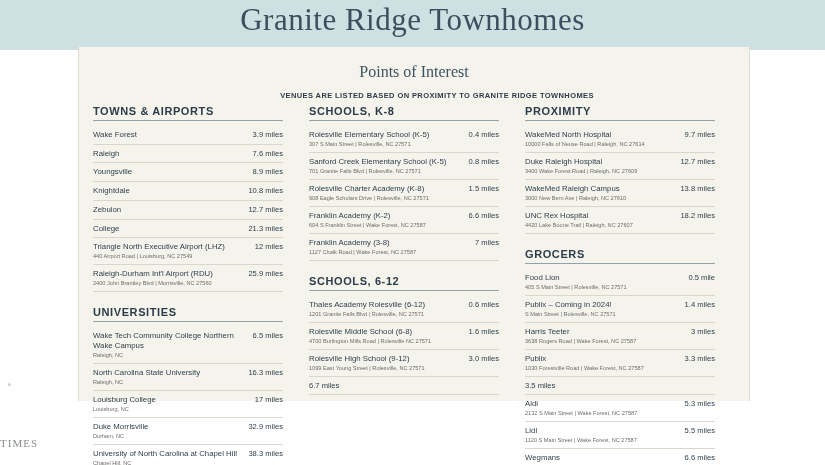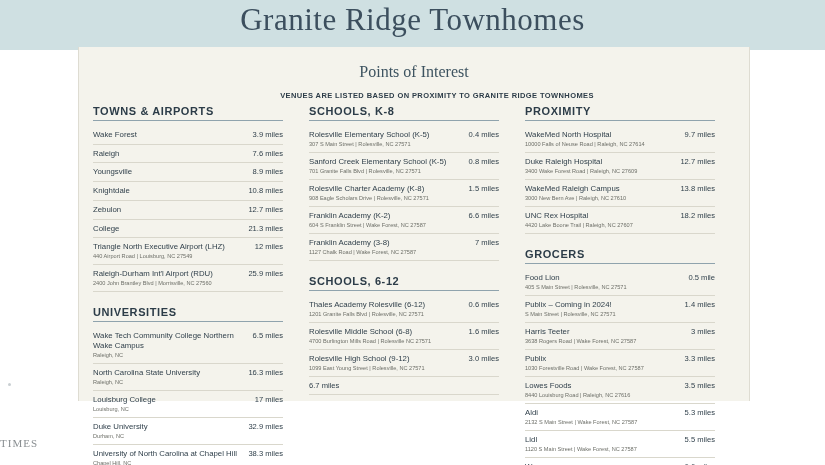--- a/index.html
+++ b/index.html
@@ -229,21 +229,21 @@
             </div>
           <div class="row">
               <div class="row-left">
                 <div class="name">Louisburg College</div>
                 <div class="sub">Louisburg, NC</div>
               </div>
               <div class="dist">17 miles</div>
             </div>
           <div class="row">
               <div class="row-left">
-                <div class="name">Duke University</div>
+                <div class="name">Duke Morrisville</div>
                 <div class="sub">Durham, NC</div>
               </div>
               <div class="dist">32.9 miles</div>
             </div>
           <div class="row">
               <div class="row-left">
                 <div class="name">University of North Carolina at Chapel Hill</div>
                 <div class="sub">Chapel Hill, NC</div>
               </div>
               <div class="dist">38.3 miles</div>
@@ -377,24 +377,20 @@
               <div class="dist">3 miles</div>
             </div>
           <div class="row">
               <div class="row-left">
                 <div class="name">Publix</div>
                 <div class="sub">1030 Forestville Road | Wake Forest, NC 27587</div>
               </div>
               <div class="dist">3.3 miles</div>
             </div>
           <div class="row">
-              <div class="row-left">
-                <div class="name">Lowes Foods</div>
-                <div class="sub">8440 Louisburg Road | Raleigh, NC 27616</div>
-              </div>
               <div class="dist">3.5 miles</div>
             </div>
           <div class="row">
               <div class="row-left">
                 <div class="name">Aldi</div>
                 <div class="sub">2132 S Main Street | Wake Forest, NC 27587</div>
               </div>
               <div class="dist">5.3 miles</div>
             </div>
           <div class="row">

